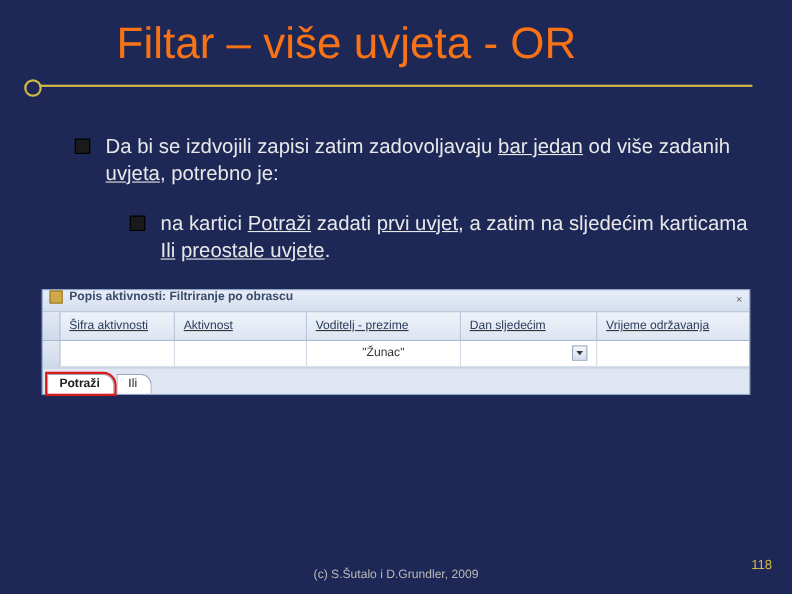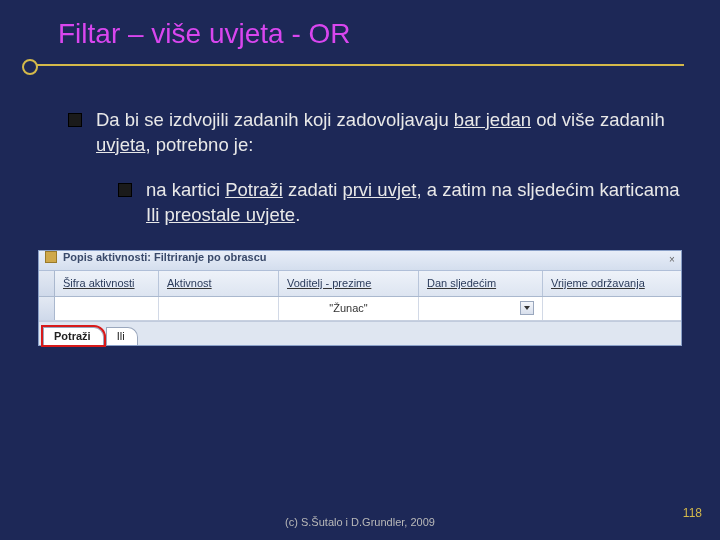--- a/index.html
+++ b/index.html
@@ -9,22 +9,23 @@
     background: #1d2857;
     font-family: Arial, sans-serif;
     color: #e8e8e8;
     position: relative;
     overflow: hidden;
   }
   .title-area {
     padding: 18px 0 8px 58px;
   }
   .title {
-    font-size: 28px;
-    color: #d946ef;
+    font-size: 40px;
+    color: #f97316;
+    margin-left: 48px;
   }
   .title-underline {
     margin: 6px 0 0 36px;
     width: 648px;
     height: 2px;
     background: #d4b94a;
     position: relative;
   }
   .title-underline::before {
     content: "";
@@ -195,21 +196,21 @@
 
 <div class="title-area">
   <div class="title">Filtar – više uvjeta - OR</div>
 </div>
 <div class="title-underline"></div>
 
 <div class="content">
   <div class="bullet-row">
     <div class="square"></div>
     <div>
-      <span>Da bi se izdvojili zadanih koji zadovoljavaju </span><span class="u">bar jedan</span><span> od više zadanih </span><span class="u">uvjeta</span><span>, potrebno je:</span>
+      <span>Da bi se izdvojili zapisi zatim zadovoljavaju </span><span class="u">bar jedan</span><span> od više zadanih </span><span class="u">uvjeta</span><span>, potrebno je:</span>
     </div>
   </div>
 
   <div class="bullet-row sub">
     <div class="square"></div>
     <div>
       <span>na kartici </span><span class="u">Potraži</span><span> zadati </span><span class="u">prvi uvjet</span><span>, a zatim na sljedećim karticama </span><span class="u">Ili</span><span> </span><span class="u">preostale uvjete</span><span>.</span>
     </div>
   </div>
 </div>

